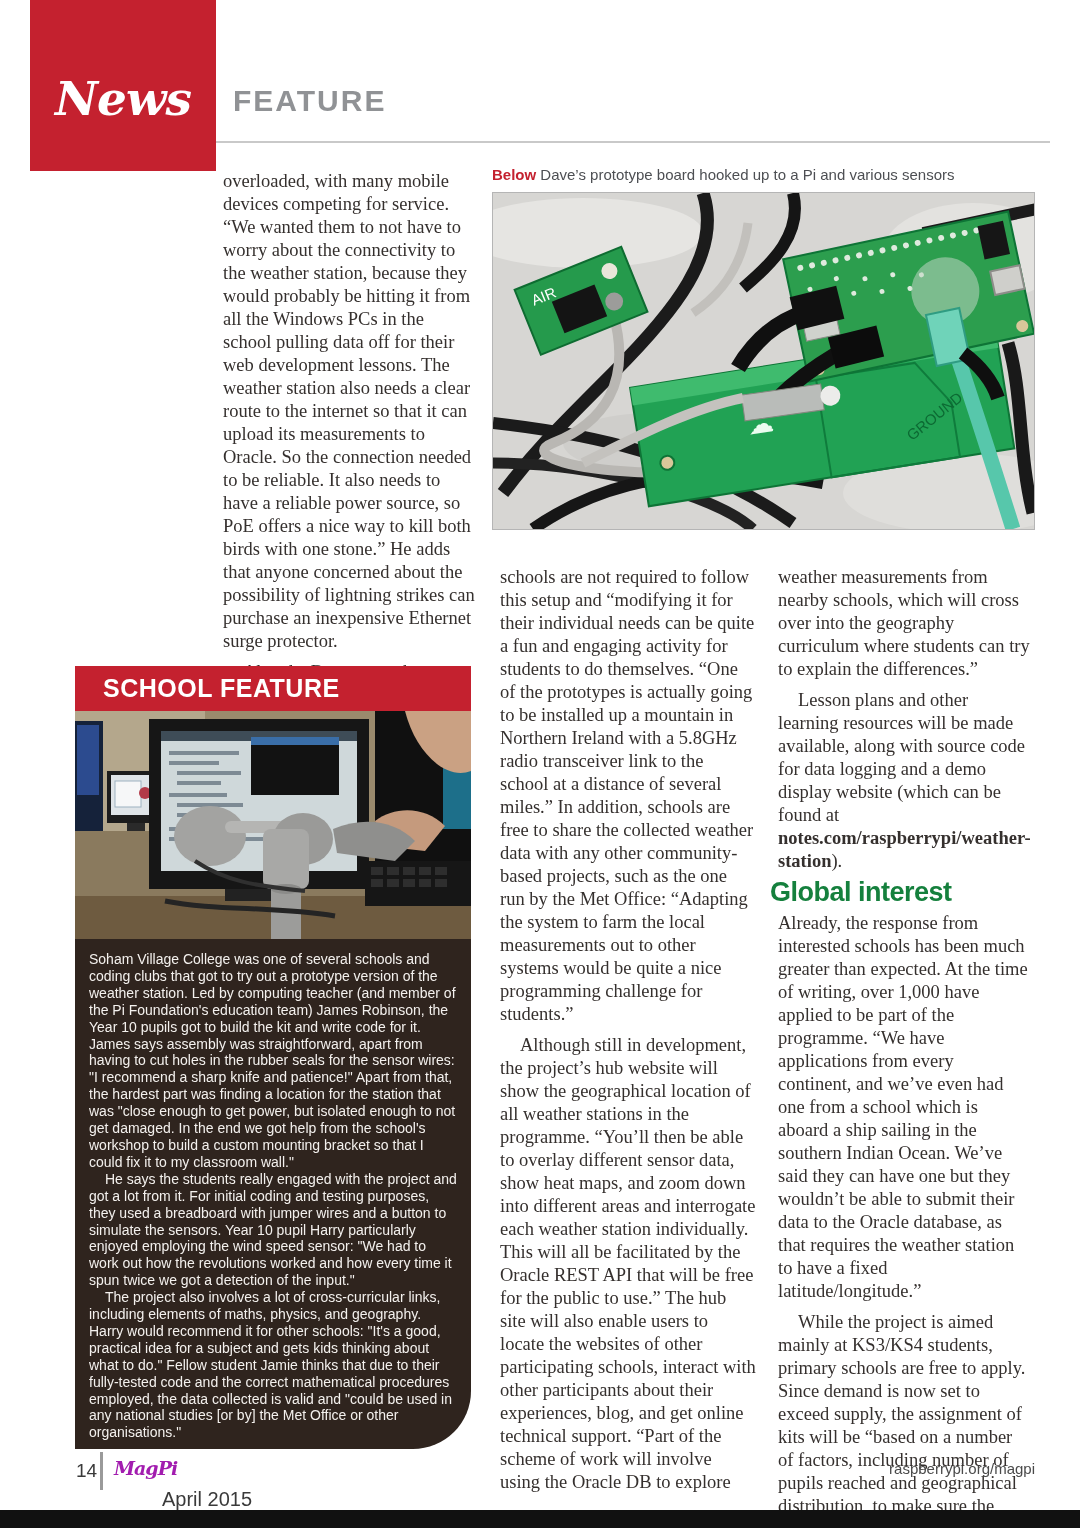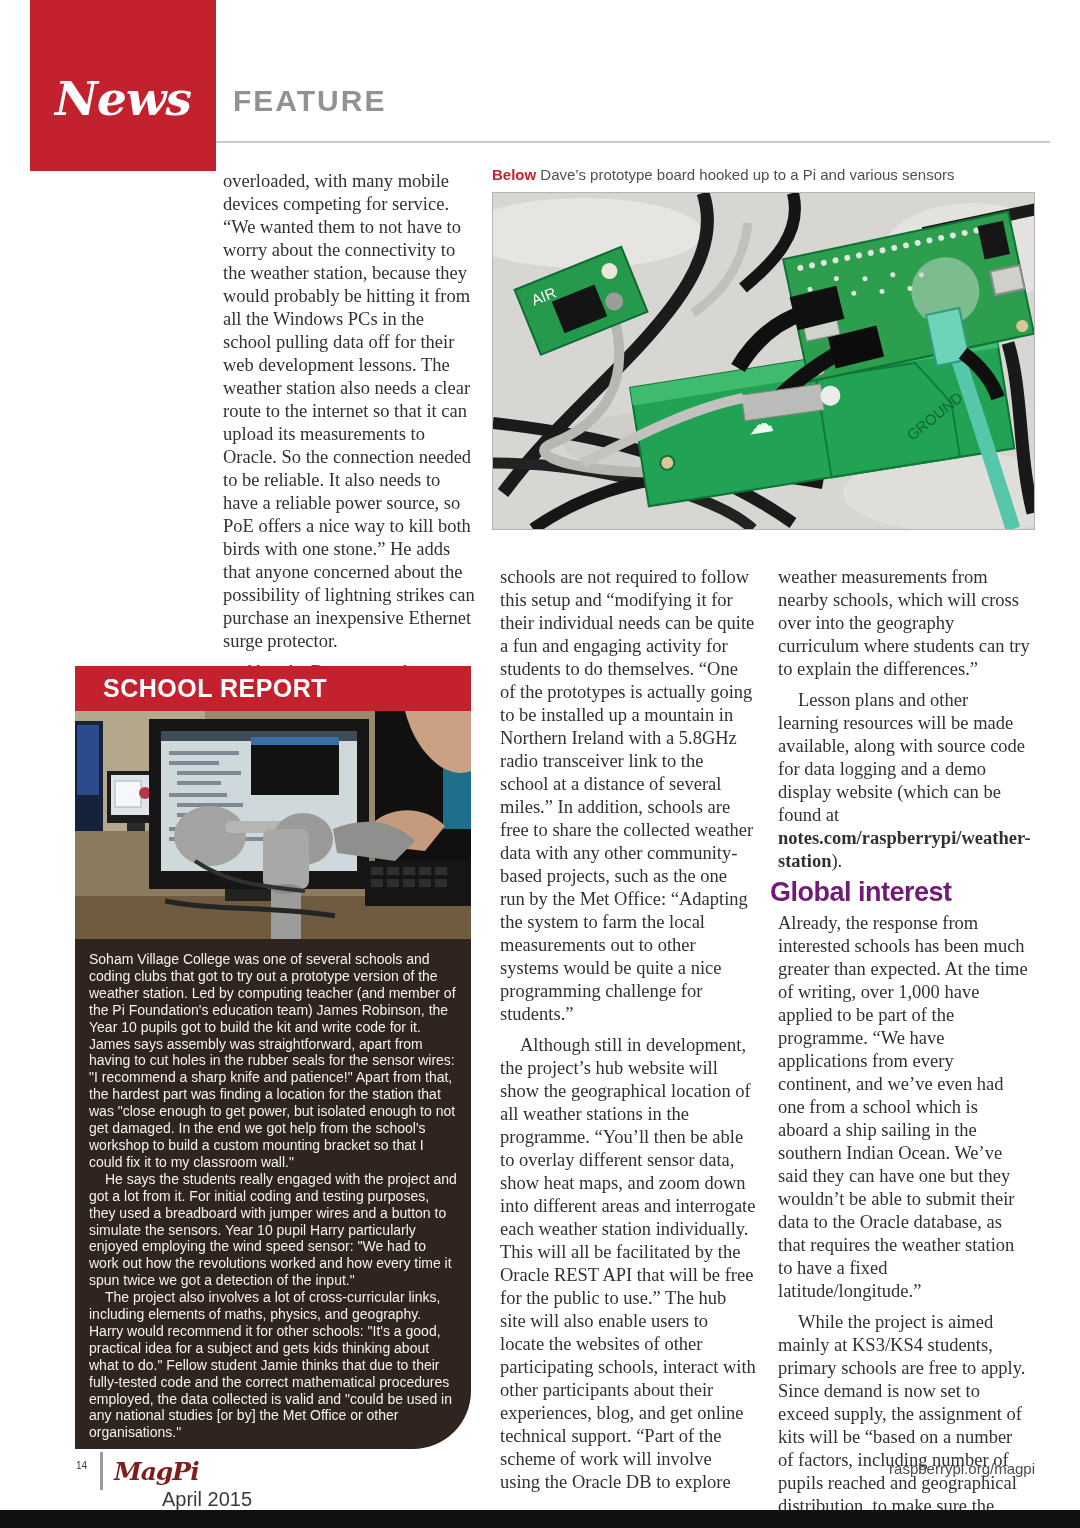--- a/index.html
+++ b/index.html
@@ -27,21 +27,21 @@
 
   
   .col { position:absolute; font-size:18.5px; line-height:23px; color:#35302e; text-align:left; }
   .col p { margin:8px; }
   .col p.indent { text-indent:20px; }
   .col1 { left:215px; top:162px;  width:268px; }
   .col2 { left:492px; top:558px;  width:272px; }
   .col3 { left:770px; top:558px;  width:268px; }
   .sub-head {
     font-family:"Liberation Sans",sans-serif; font-weight:bold; font-size:27px;
-    color:#701a75; letter-spacing:-0.5px; margin:8px 0 3px 0;
+    color:#15803d; letter-spacing:-0.5px; margin:8px 0 3px 0;
   }
   .bold-link { font-weight:bold; }
 
   
   .photo-caption {
     position:absolute; left:492px; top:166px; width:543px;
     font-family:"Liberation Sans",sans-serif; font-size:15px; color:#4d4f53;
   }
   .photo-caption .cap-label { color:#c4212f; font-weight:bold; }
   .photo-main {
@@ -61,24 +61,24 @@
     background:#2f241e; color:#f4f1ee; padding:12px 14px 8px 14px;
     font-family:"Liberation Sans",sans-serif; font-size:14px; line-height:16.9px;
     border-bottom-right-radius:58px;
   }
   .sr-body p { margin:0; }
   .sr-body p.indent { text-indent:16px; }
 
   
   .footer { position:absolute; left:0; top:1452px; width:1080px; height:40px;
     font-family:"Liberation Sans",sans-serif; color:#3a3a3a; }
-  .page-num { position:absolute; left:76px; top:8px; font-size:10px; }
+  .page-num { position:absolute; left:76px; top:8px; font-size:19px; }
   .footer-divider { position:absolute; left:100px; top:0; width:3px; height:38px; background:#9a9a9a; }
   .magpi-logo { position:absolute; left:114px; top:5px; font-family:"DejaVu Serif",serif;
-    font-style:italic; font-weight:bold; font-size:25px; color:#7f1d1d; letter-spacing:-1px; }
+    font-style:italic; font-weight:bold; font-size:19px; color:#a21caf; letter-spacing:-1px; }
   .footer-date { position:absolute; left:162px; top:8px; font-size:20px;margin-top:28px; }
   .footer-site { position:absolute; right:45px; top:8px; font-size:15px; color:#4a4a4a; }
   .bottom-bar { position:absolute; left:0; top:1510px; width:1080px; height:18px; background:#111111; }
 </style>
 </head>
 <body>
 
 <div class="page">
 
   <div class="news-badge">
@@ -194,21 +194,21 @@
 
   <div class="col col3">
     <p>weather measurements from nearby schools, which will cross over into the geography curriculum where students can try to explain the differences.”</p>
     <p class="indent"><span>Lesson plans and other learning resources  will be made available, along with source code for data logging and a demo display website (which can be found at </span><span class="bold-link">notes.com/raspberrypi/weather-station</span><span>).</span></p>
     <h2 class="sub-head">Global interest</h2>
     <p>Already, the response from interested schools has been much greater than expected. At the time of writing, over 1,000 have applied to be part of the programme. “We have applications from every continent, and we’ve even had one from a school which is aboard a ship sailing in the southern Indian Ocean. We’ve said they can have one but they wouldn’t be able to submit their data to the Oracle database, as that requires the weather station to have a fixed latitude/longitude.”</p>
     <p class="indent">While the project is aimed mainly at KS3/KS4 students, primary schools are free to apply. Since demand is now set to exceed supply, the assignment of kits will be “based on a number of factors, including number of pupils reached and geographical distribution, to make sure the network has a good amount of coverage globally… [but] we’re hopeful that Oracle</p>
   </div>
 
   <aside class="school-report">
-    <div class="sr-header">SCHOOL REPORT</div>
+    <div class="sr-header">SCHOOL FEATURE</div>
     <svg class="sr-photo" width="396" height="228" viewBox="0 0 396 228">
       <rect x="0" y="0" width="396" height="228" fill="#9a8a6d"></rect>
 
       <rect x="0" y="120" width="396" height="70" fill="#8a7a5e"></rect>
       <rect x="0" y="185" width="396" height="43" fill="#6e5b40"></rect>
       <rect x="0" y="0" width="130" height="120" fill="#b4a78c"></rect>
 
       <rect x="0" y="10" width="28" height="110" fill="#15223a"></rect>
       <rect x="2" y="14" width="22" height="70" fill="#2c4b8f"></rect>
 

